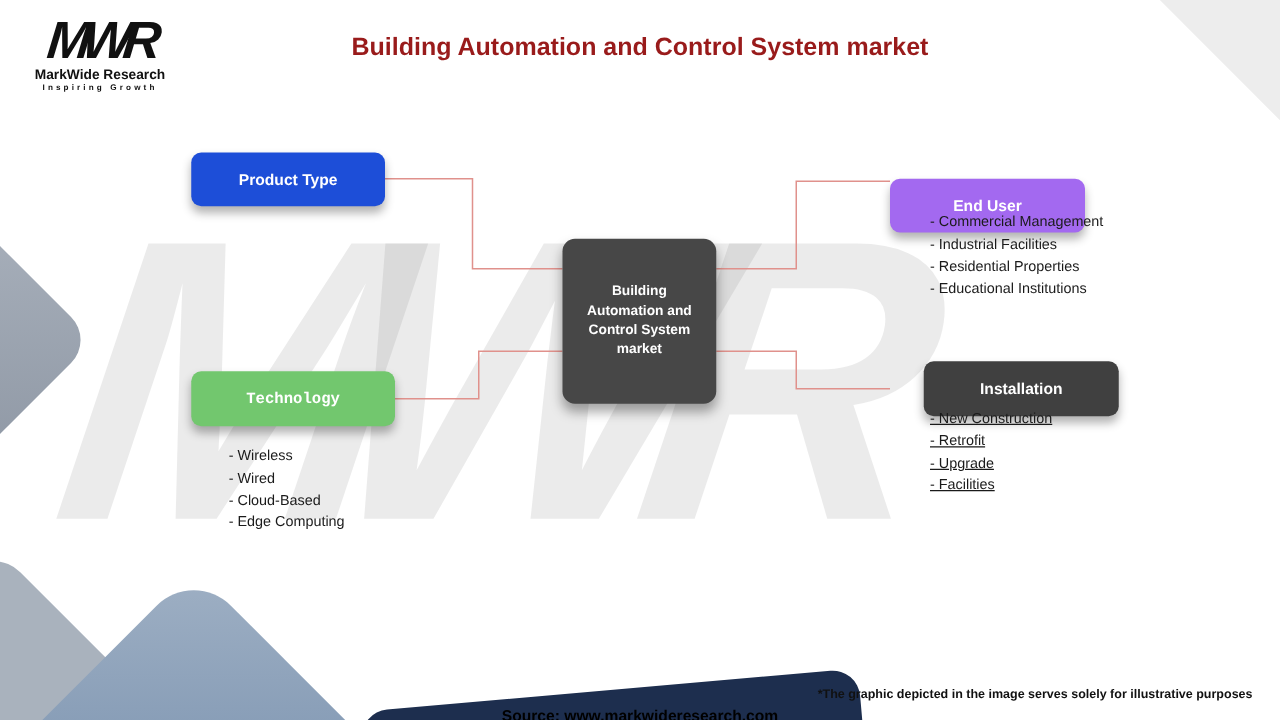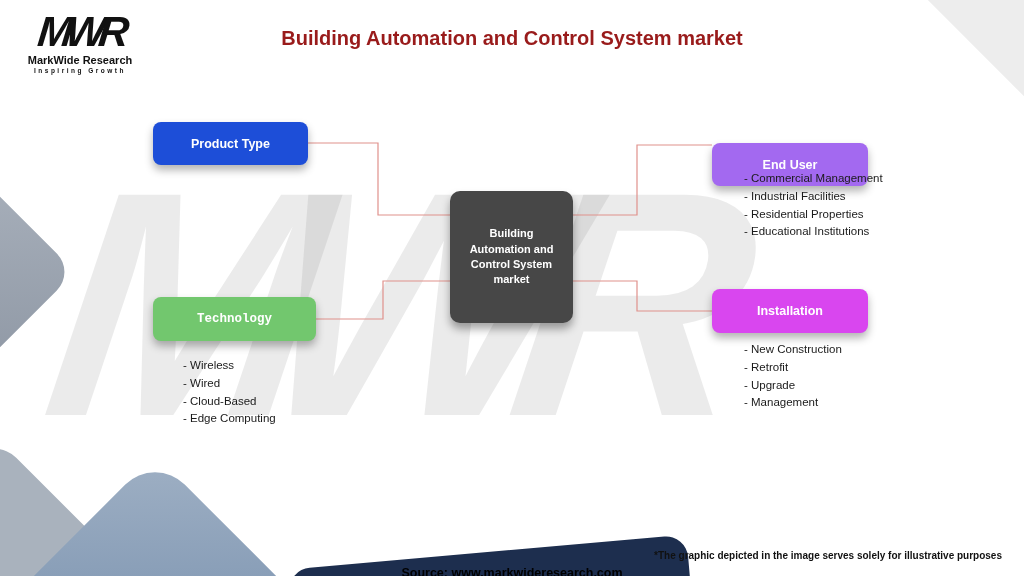--- a/index.html
+++ b/index.html
@@ -34,21 +34,21 @@
   .node-enduser{left:712px;top:123px;width:156px;height:43px;}
   .node-technology{left:153px;top:297px;width:163px;height:44px;font-family:Liberation Mono, monospace;}
   .node-installation{left:712px;top:289px;width:156px;height:44px;}
 
   .center-node{position:absolute;left:450px;top:191px;width:123px;height:132px;background:#474747;border-radius:10px;box-shadow:0 6px 9px rgba(0,0,0,0.35);display:flex;align-items:center;justify-content:center;color:#fff;font-weight:700;font-size:11px;line-height:1.4;text-align:center;padding:0 10px;box-sizing:border-box;}
 
   .branch-list{position:absolute;font-size:11.5px;color:#1a1a1a;line-height:1.55;}
   .list-product{left:182px;top:176px;}
   .list-enduser{left:744px;top:170px;}
   .list-technology{left:183px;top:357px;}
-  .list-installation{left:744px;top:341px;}
+  .list-installation{left:744px;top:327px;text-decoration:underline;}
   .branch-list .item{white-space:nowrap;}
 
   .footer-source{position:absolute;left:0;right:0;top:534px;text-align:center;font-size:12.5px;font-weight:800;color:#000;margin-top:32px;}
   .footer-disclaimer{position:absolute;right:22px;top:550px;font-size:10px;font-weight:600;color:#111;}
 </style>
 </head>
 <body>
 
 <div class="stage">
 
@@ -90,25 +90,25 @@
     </div>
 
     <div class="node node-technology" style="background-color: rgb(114, 199, 110);">Technology</div>
     <div class="branch-list list-technology">
       <div class="item">- Wireless</div>
       <div class="item">- Wired</div>
       <div class="item">- Cloud-Based</div>
       <div class="item">- Edge Computing</div>
     </div>
 
-    <div class="node node-installation" style="background-color: #d946ef;">Installation</div>
+    <div class="node node-installation" style="background-color: #404040; margin-left: 27px;">Installation</div>
     <div class="branch-list list-installation">
       <div class="item">- New Construction</div>
       <div class="item">- Retrofit</div>
       <div class="item">- Upgrade</div>
-      <div class="item">- Management</div>
+      <div class="item">- Facilities</div>
     </div>
 
     <div class="footer-source">Source: www.markwideresearch.com</div>
     <div class="footer-disclaimer">*The graphic depicted in the image serves solely for illustrative purposes</div>
 
   </div>
 </div>
 
 </body></html>

